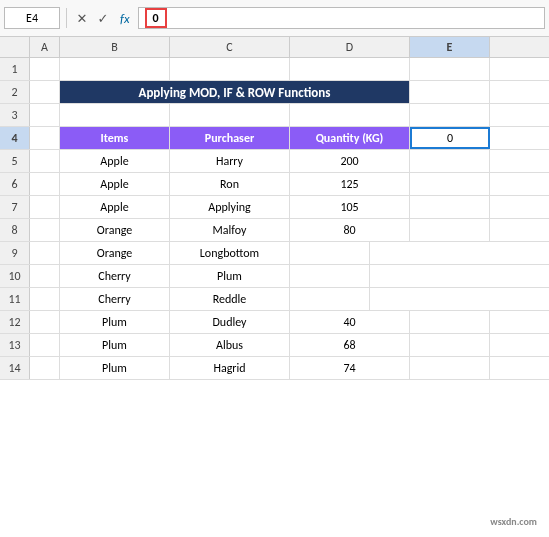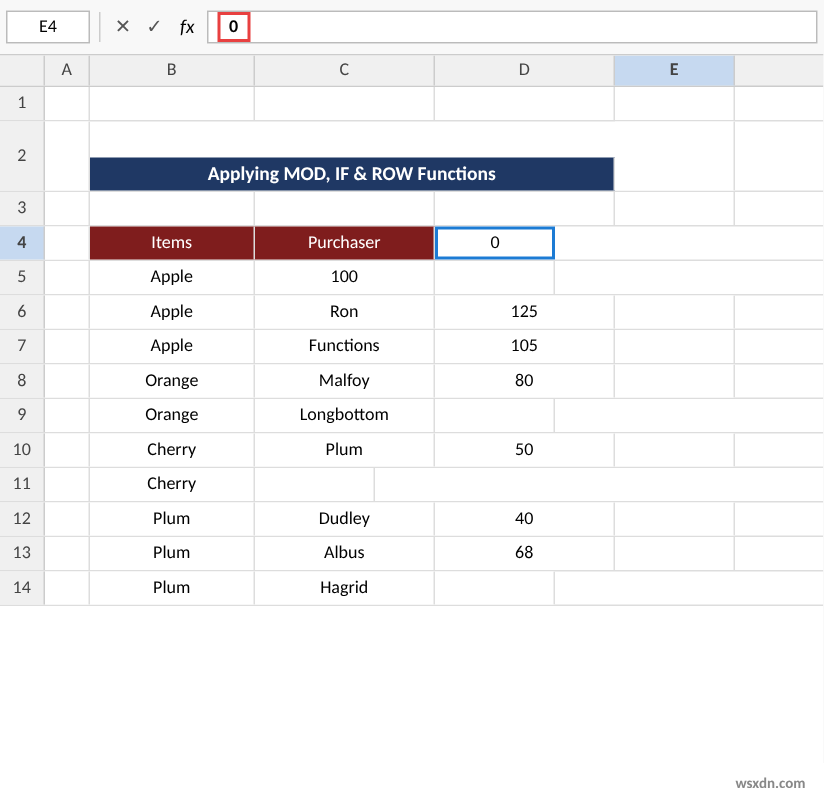--- a/index.html
+++ b/index.html
@@ -64,21 +64,21 @@
       align-items: center;
       justify-content: center;
       font-size: 13px;
       color: #555;
       cursor: pointer;
     }
 
     .fx-label {
       font-style: italic;
       font-size: 13px;
-      color: #000000;
+      color: #0369a1;
       margin: 0 4px;
     }
 
     .formula-input-area {
       flex: 1;
       display: flex;
       align-items: center;
       background: #fff;
       border: 1px solid #bbb;
       height: 22px;
@@ -178,33 +178,32 @@
       background: #fff;
       overflow: hidden;
     }
 
     .cell.selected-cell {
       border: 2px solid #1c7bd4;
       background: #fff;
     }
 
     .cell.header-cell {
-      background: #7f1d1d;
+      background: #8b5cf6;
       color: #fff;
-      font-weight: normal;
+      font-weight: bold;
       justify-content: center;
     }
 
     .cell.title-cell {
       background: #1f3864;
       color: #fff;
       font-weight: bold;
       justify-content: center;
       font-size: 13px;
-      margin-top: 24px;
     }
 
     .col-a { width: 30px; min-width: 30px; }
     .col-b { width: 110px; min-width: 110px; }
     .col-c { width: 120px; min-width: 120px; }
     .col-d { width: 120px; min-width: 120px; }
     .col-e { width: 80px; min-width: 80px; }
 
     .watermark {
       position: fixed;
@@ -269,42 +268,44 @@
           <div class="cell col-b"></div>
           <div class="cell col-c"></div>
           <div class="cell col-d"></div>
           <div class="cell col-e"></div>
         </div>
         <div class="sheet-row">
           <div class="row-header selected">4</div>
           <div class="cell col-a"></div>
           <div class="cell col-b header-cell">Items</div>
           <div class="cell col-c header-cell">Purchaser</div>
+          <div class="cell col-d header-cell">Quantity (KG)</div>
           <div class="cell col-e selected-cell">0</div>
         </div>
         <div class="sheet-row">
           <div class="row-header">5</div>
           <div class="cell col-a"></div>
           <div class="cell col-b">Apple</div>
-          <div class="cell col-d">100</div>
+          <div class="cell col-c">Harry</div>
+          <div class="cell col-d">200</div>
           <div class="cell col-e"></div>
         </div>
         <div class="sheet-row">
           <div class="row-header">6</div>
           <div class="cell col-a"></div>
           <div class="cell col-b">Apple</div>
           <div class="cell col-c">Ron</div>
           <div class="cell col-d">125</div>
           <div class="cell col-e"></div>
         </div>
         <div class="sheet-row">
           <div class="row-header">7</div>
           <div class="cell col-a"></div>
           <div class="cell col-b">Apple</div>
-          <div class="cell col-c">Functions</div>
+          <div class="cell col-c">Applying</div>
           <div class="cell col-d">105</div>
           <div class="cell col-e"></div>
         </div>
         <div class="sheet-row">
           <div class="row-header">8</div>
           <div class="cell col-a"></div>
           <div class="cell col-b">Orange</div>
           <div class="cell col-c">Malfoy</div>
           <div class="cell col-d">80</div>
           <div class="cell col-e"></div>
@@ -314,27 +315,27 @@
           <div class="cell col-a"></div>
           <div class="cell col-b">Orange</div>
           <div class="cell col-c">Longbottom</div>
           <div class="cell col-e"></div>
         </div>
         <div class="sheet-row">
           <div class="row-header">10</div>
           <div class="cell col-a"></div>
           <div class="cell col-b">Cherry</div>
           <div class="cell col-c">Plum</div>
-          <div class="cell col-d">50</div>
           <div class="cell col-e"></div>
         </div>
         <div class="sheet-row">
           <div class="row-header">11</div>
           <div class="cell col-a"></div>
           <div class="cell col-b">Cherry</div>
+          <div class="cell col-c">Reddle</div>
           <div class="cell col-e"></div>
         </div>
         <div class="sheet-row">
           <div class="row-header">12</div>
           <div class="cell col-a"></div>
           <div class="cell col-b">Plum</div>
           <div class="cell col-c">Dudley</div>
           <div class="cell col-d">40</div>
           <div class="cell col-e"></div>
         </div>
@@ -344,20 +345,21 @@
           <div class="cell col-b">Plum</div>
           <div class="cell col-c">Albus</div>
           <div class="cell col-d">68</div>
           <div class="cell col-e"></div>
         </div>
         <div class="sheet-row">
           <div class="row-header">14</div>
           <div class="cell col-a"></div>
           <div class="cell col-b">Plum</div>
           <div class="cell col-c">Hagrid</div>
+          <div class="cell col-d">74</div>
           <div class="cell col-e"></div>
         </div>
       </div>
 
   </div>
 
 </div>
 
 <div class="watermark">wsxdn.com</div>
 

